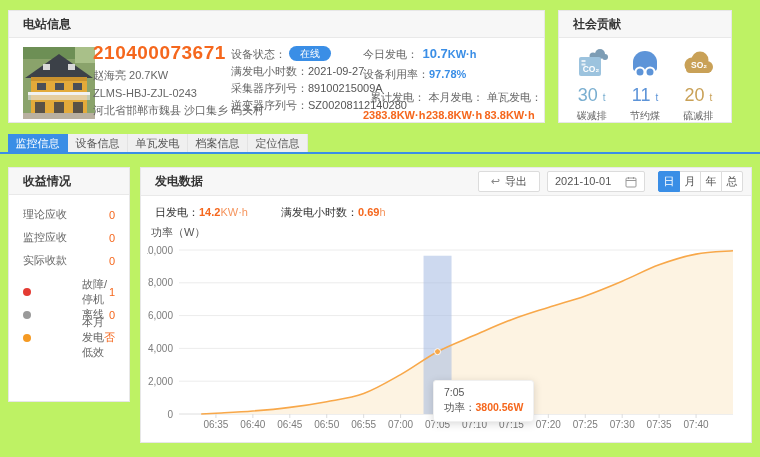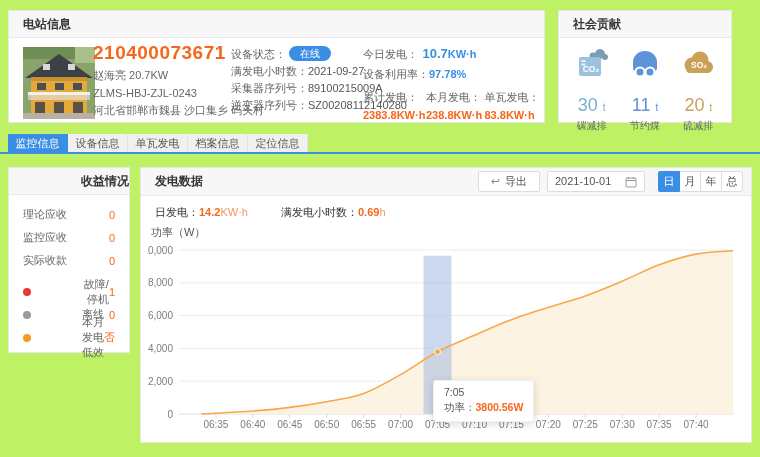--- a/index.html
+++ b/index.html
@@ -24,41 +24,41 @@
   .badge { display:inline-block; background:#3a8ee6; color:#fff; font-size:10px; line-height:15px;
            padding:0 11px; border-radius:8px; vertical-align:1px; }
   .sta-stats { position:absolute; left:354px; top:6px; width:180px; }
   .lbl { font-size:11px; color:#666; }
   .today-val { font-size:13px; font-weight:bold; color:#3a8ee6; }
   .today-unit { font-size:11px; font-weight:bold; color:#3a8ee6; }
   .util-row { margin-top:5px; font-size:11px; color:#666; }
   .util-val { color:#3a8ee6; font-weight:bold; }
   .tri-stats { display:flex; margin-top:8px; }
   .tri-cell { width:62px; margin-right:1px; }
-  .tri-cell .lbl { white-space:nowrap; }
+  .tri-cell .lbl { white-space:nowrap;text-align:right; }
   .tri-val { font-size:11px; font-weight:bold; color:#f5671d; margin-top:4px; white-space:nowrap; }
 
   
   .social { left:558px; top:10px; width:174px; height:113px; }
   .social-body { display:flex; justify-content:space-around; padding:8px 6px 0 6px; }
   .soc-cell { text-align:center; width:60px; }
-  .soc-val { font-size:18px; margin-top:11px; }
+  .soc-val { font-size:18px; margin-top:1px; }
   .soc-unit { font-size:10px; }
   .soc-lbl { font-size:10px; color:#666; margin-top:3px; }
   .c-co2 { color:#79aed0; } .c-coal { color:#5d94d8; } .c-so2 { color:#c9a157; }
 
   
   .tabbar { position:absolute; left:8px; top:134px; display:flex; }
   .tab { width:60px; height:18px; line-height:18px; text-align:center; font-size:11px;
          color:#555; background:#f0f0f0; border-right:1px solid #e3e3e3; cursor:pointer; }
   .tab.active { background:#3a8ee6; color:#fff; border-right-color:#3a8ee6; }
   .tab-underline { position:absolute; left:0; top:152px; width:760px; height:2px; background:#3a8ee6; }
 
   
-  .sidebar { left:8px; top:167px; width:122px; height:186px;text-align:right; }
+  .sidebar { left:8px; top:167px; width:122px; height:235px; }
   .side-row { display:flex; justify-content:space-between; align-items:center;
               padding:0 14px 0 14px; height:23px; font-size:11px; color:#666; }
   .side-rows { padding-top:8px; }
   .side-row .num { color:#f5671d; }
   .alarm-left { display:flex; align-items:center;gap:44px; }
   .dot { width:8px; height:8px; border-radius:50%; margin-right:7px; flex:0 0 8px; }
   .dot-red { background:#e43b33; } .dot-gray { background:#9a9a9a; } .dot-orange { background:#f59a23; }
 
   
   .chartpanel { left:140px; top:167px; width:612px; height:276px; }

